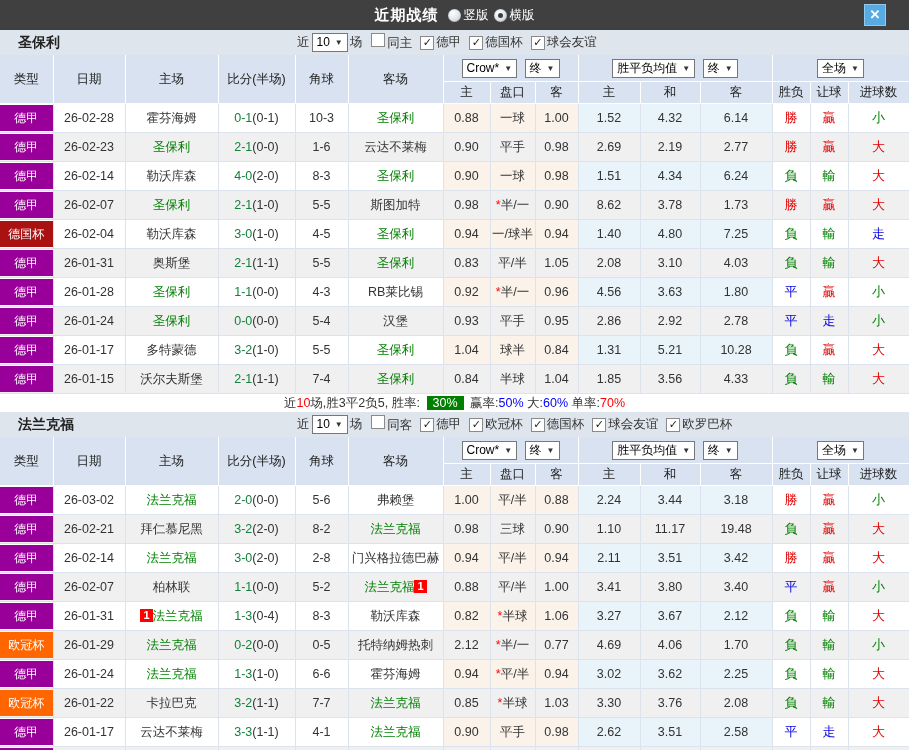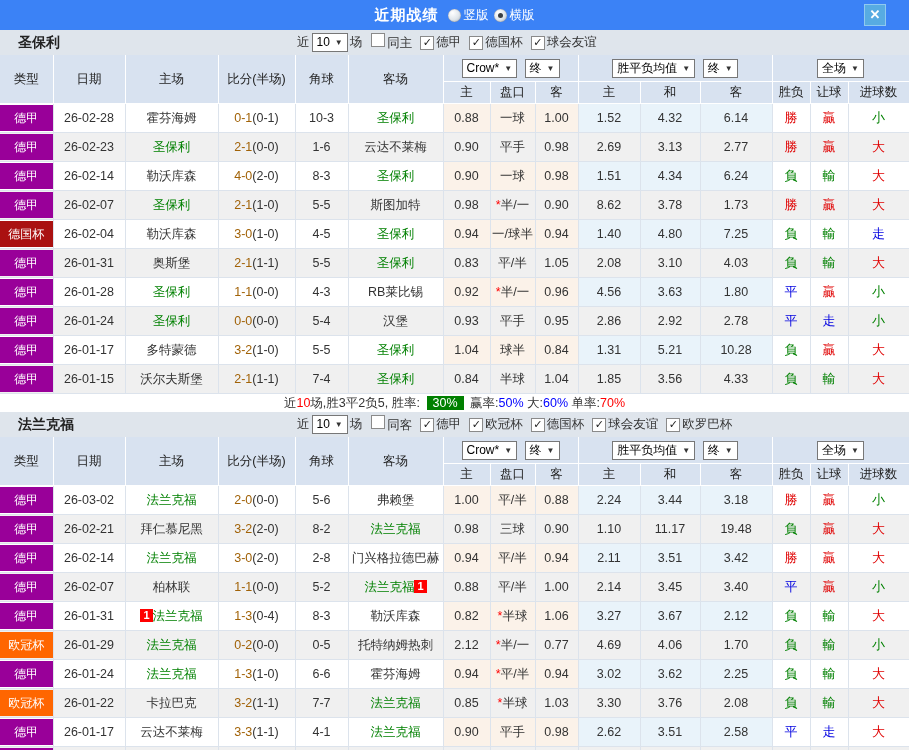--- a/index.html
+++ b/index.html
@@ -1,20 +1,20 @@
 <!DOCTYPE html>
 <html><head>
 <meta charset="utf-8">
 <style>
   html,body{margin:0;padding:0;background:#fff;}
   body{width:909px;font-family:"Liberation Sans","DejaVu Sans",sans-serif;}
   #app{width:909px;height:750px;overflow:hidden;background:#fff;position:relative;}
 
   
-  .titlebar{height:30px;background:#3b82f6;position:relative;display:flex;align-items:center;justify-content:center;}
+  .titlebar{height:30px;background:#404040;position:relative;display:flex;align-items:center;justify-content:center;}
   .title{color:#fff;font-weight:bold;font-size:15px;letter-spacing:1px;}
   .radio-group{display:inline-flex;align-items:center;margin-left:4px;}
   .radio-opt{color:#fff;font-size:12.5px;display:inline-flex;align-items:center;margin-left:5px;cursor:pointer;}
   .radio{width:13px;height:13px;border-radius:50%;display:inline-block;position:relative;margin-right:3px;
          background:radial-gradient(circle at 35% 30%, #ffffff 0%, #dfe5ea 55%, #aab4bc 100%);
          box-shadow:inset 0 0 1px #667;}
   .radio .dot{position:absolute;left:4px;top:4px;width:5px;height:5px;border-radius:50%;background:#3a3f44;}
   .close{position:absolute;right:23px;top:4px;width:22px;height:22px;background:#57ABE2;border:1px solid #8FC9F0;
          color:#fff;font-weight:bold;font-size:13px;line-height:20px;text-align:center;padding:0;cursor:pointer;}
 
@@ -38,21 +38,21 @@
   tr.h1 th{height:26px;}
   tr.h2 th{height:21px;}
   thead th .sel{margin:0 2px;}
   tbody td{height:28px;text-align:center;font-size:12.5px;color:#333;padding:0;overflow:hidden;white-space:nowrap;
            border-right:1px solid #DCE3EC;border-bottom:1px solid #DCE3EC;background:#fff;}
   tbody tr.even td{background:#F0F0F0;}
   tbody td.tint-o{background:#FBF2E9;}
   tbody td.tint-a{background:#E9F3FA;}
   .league-tag{color:#fff;font-size:12px;height:26px;line-height:26px;margin:1px 0;}
   .team-green{color:#008000;}
-  .score-main{color:#a16207;}
+  .score-main{color:#15803d;}
   .score-half{color:#333;}
   .badge{display:inline-block;background:#FF0000;color:#fff;font-size:11px;line-height:13px;padding:0 3px;
          font-weight:bold;vertical-align:1px;}
   .res{font-size:13px;}
   .star{color:#FF0000;}
 
   
   .summary{height:18px;line-height:18px;text-align:center;font-size:12.5px;color:#333;background:#fff;}
   .summary .seg-badge{padding:0 6px;margin:0 3px;}
 </style>
@@ -190,21 +190,21 @@
               </td>
               <td>26-02-23</td>
               <td><span class="team-green">圣保利</span></td>
               <td><span class="score-main">2-1</span><span class="score-half">(0-0)</span></td>
               <td>1-6</td>
               <td><span>云达不莱梅</span></td>
               <td class="tint-o">0.90</td>
               <td class="tint-o"><span>平手</span></td>
               <td class="tint-o">0.98</td>
               <td class="tint-a">2.69</td>
-              <td class="tint-a">3.13</td>
+              <td class="tint-a">2.19</td>
               <td class="tint-a">2.77</td>
               <td><span class="res" style="color: rgb(224, 0, 0);">勝</span></td>
               <td><span class="res" style="color: rgb(224, 0, 0);">贏</span></td>
               <td><span class="res" style="color: rgb(224, 0, 0);">大</span></td>
             </tr>
             <tr>
               <td>
                 <div class="league-tag" style="background: rgb(153, 0, 153);">德甲</div>
               </td>
               <td>26-02-14</td>
@@ -516,22 +516,22 @@
                 <div class="league-tag" style="background: rgb(153, 0, 153);">德甲</div>
               </td>
               <td>26-02-07</td>
               <td><span>柏林联</span></td>
               <td><span class="score-main">1-1</span><span class="score-half">(0-0)</span></td>
               <td>5-2</td>
               <td><span class="team-green">法兰克福</span><span class="badge">1</span></td>
               <td class="tint-o">0.88</td>
               <td class="tint-o"><span>平/半</span></td>
               <td class="tint-o">1.00</td>
-              <td class="tint-a">2.14</td>
-              <td class="tint-a">3.45</td>
+              <td class="tint-a">3.41</td>
+              <td class="tint-a">3.80</td>
               <td class="tint-a">3.40</td>
               <td><span class="res" style="color: rgb(0, 0, 224);">平</span></td>
               <td><span class="res" style="color: rgb(224, 0, 0);">贏</span></td>
               <td><span class="res" style="color: rgb(0, 128, 0);">小</span></td>
             </tr>
             <tr>
               <td>
                 <div class="league-tag" style="background: rgb(153, 0, 153);">德甲</div>
               </td>
               <td>26-01-31</td>

